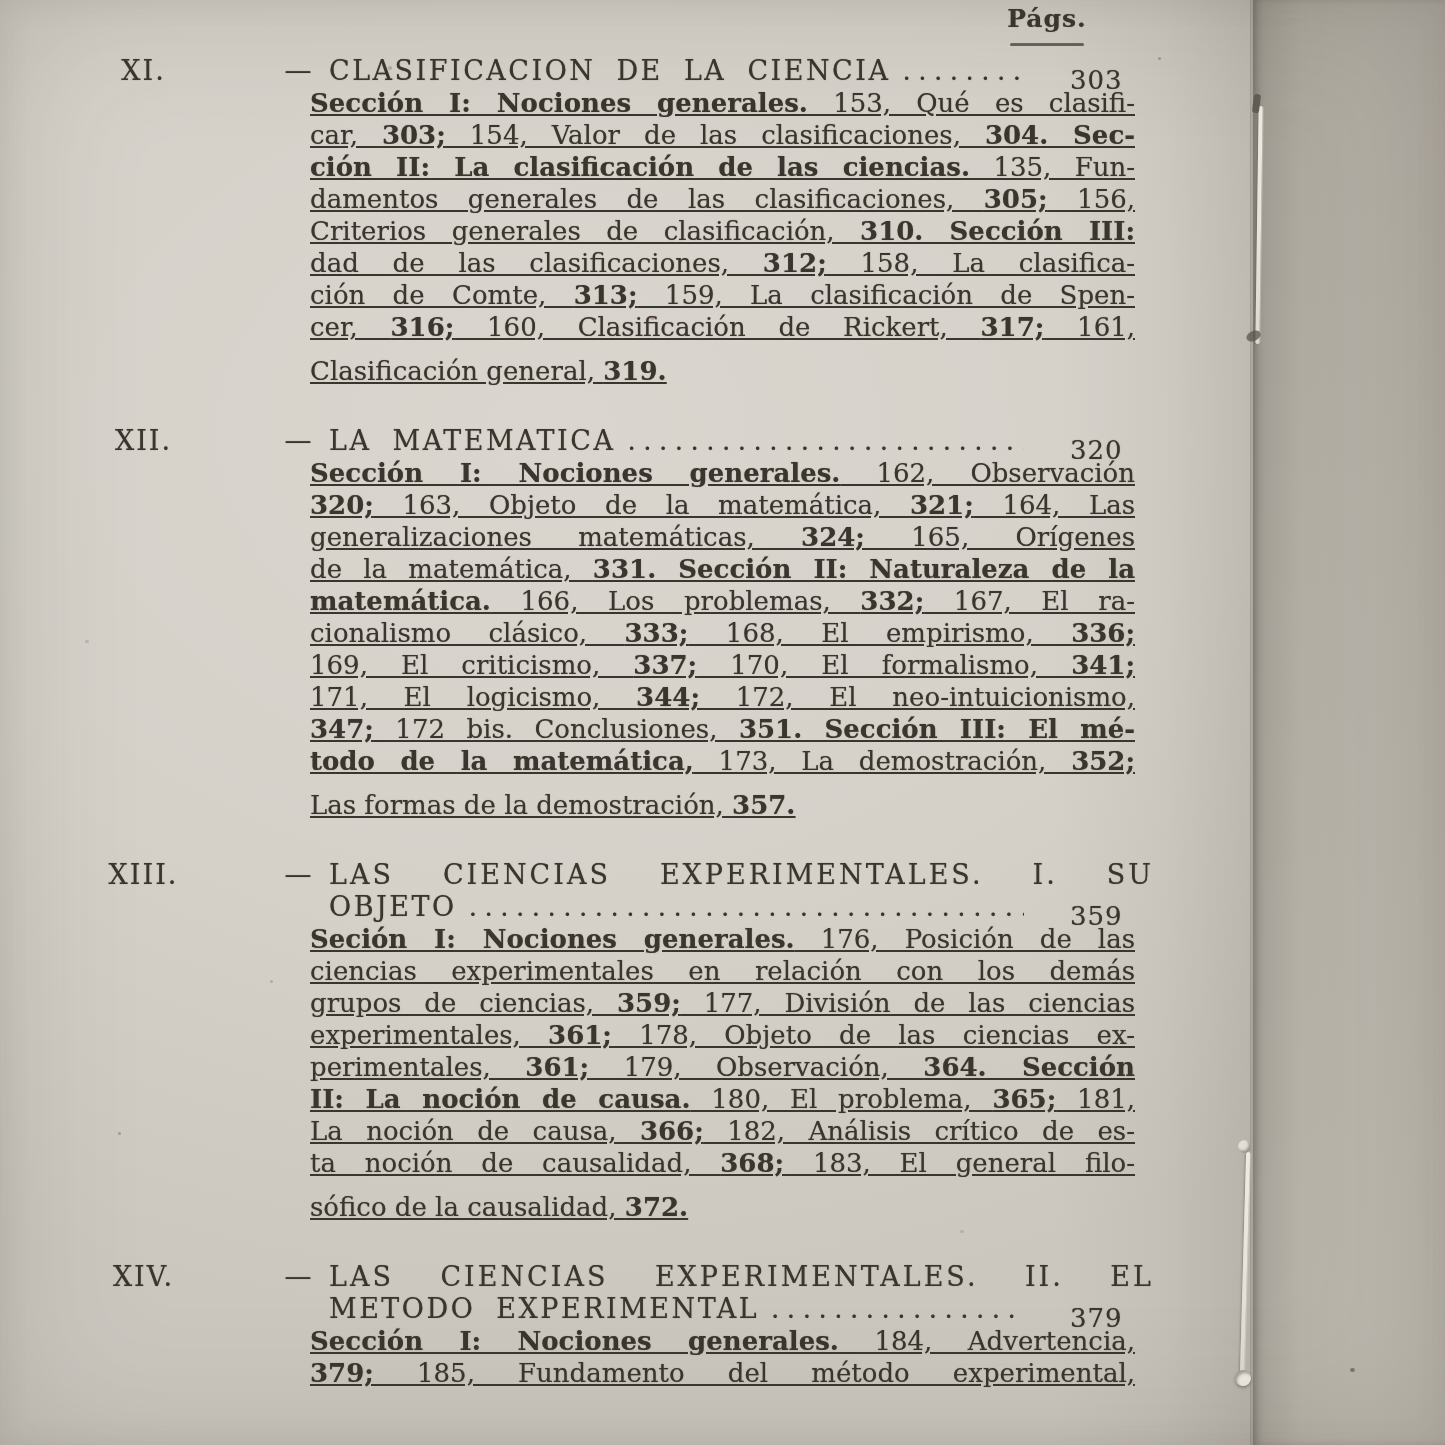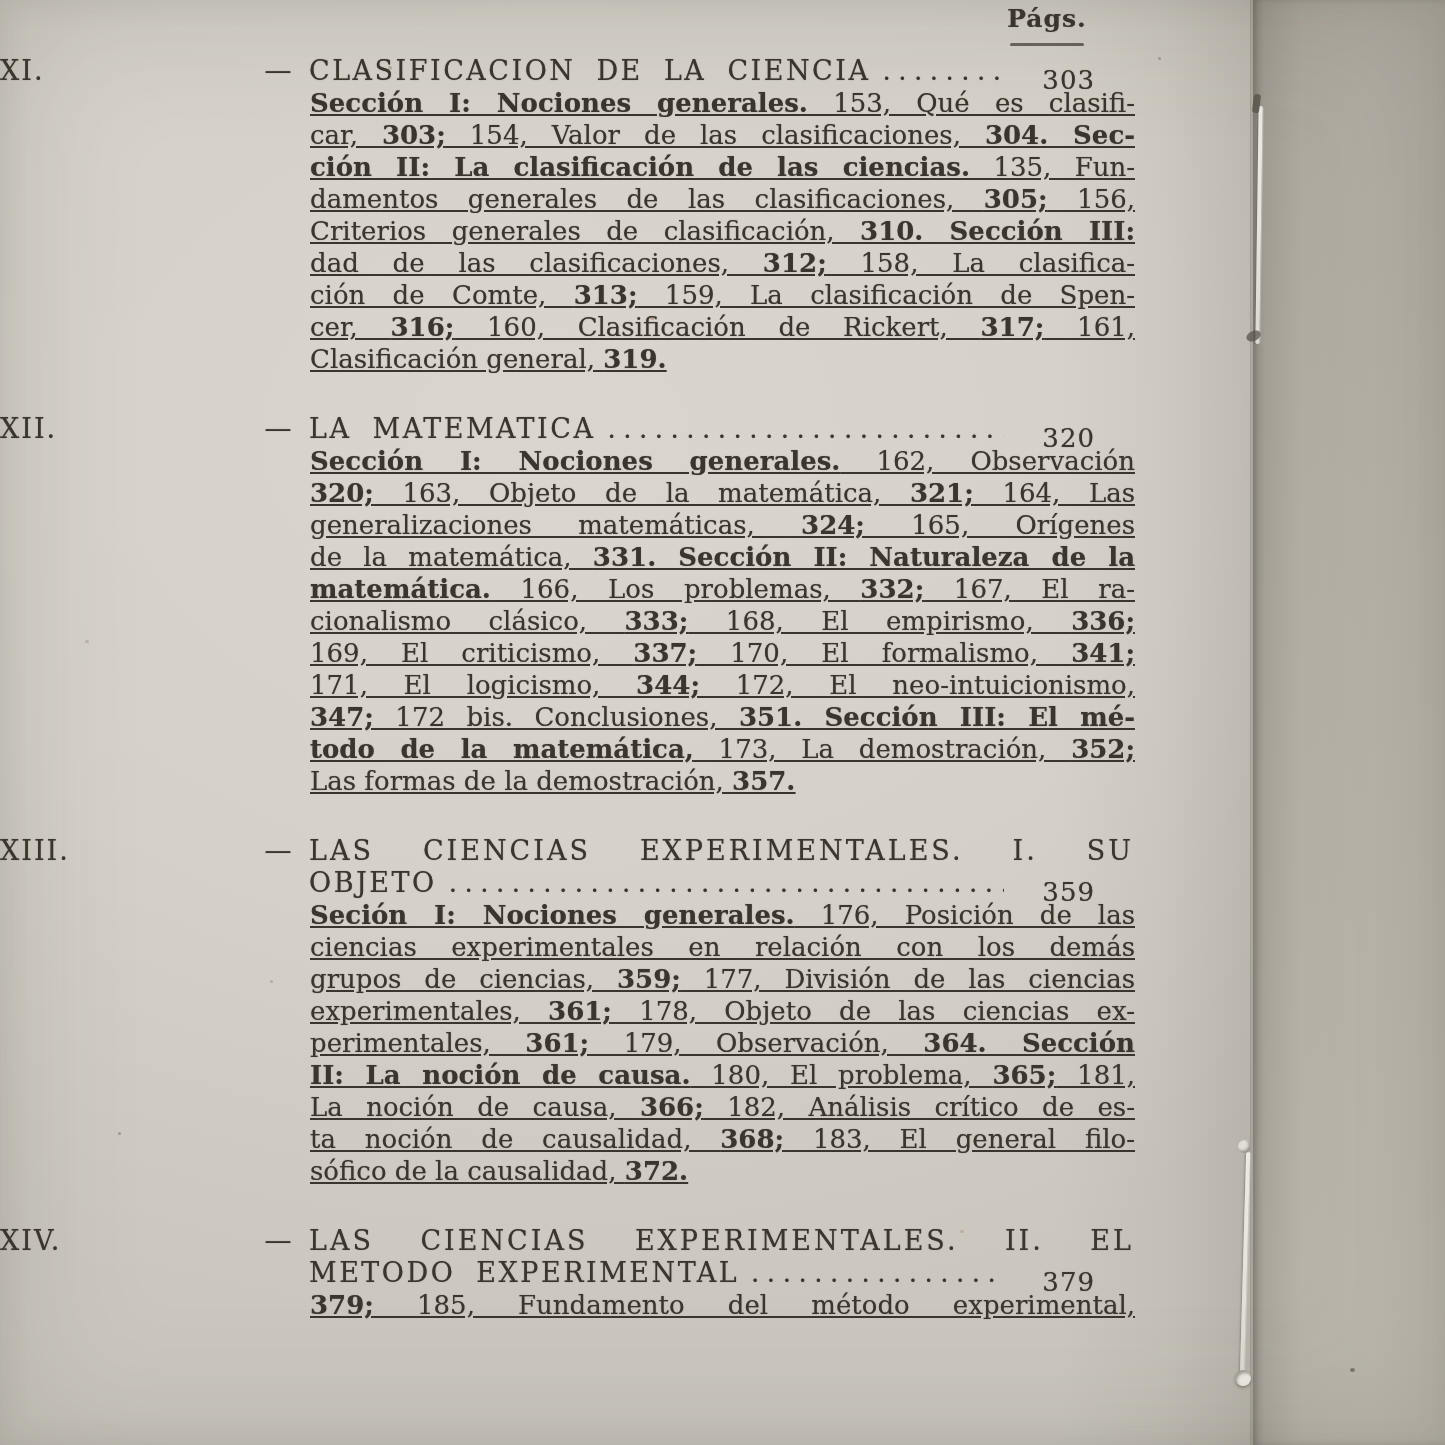--- a/index.html
+++ b/index.html
@@ -47,37 +47,37 @@
   .specks i{position:absolute; border-radius:50%; display:block;}
   
   .pags{position:absolute; left:1003px; top:4px; width:88px; text-align:center;font-weight:bold;}
   .pags-label{font-size:25px; letter-spacing:1px; text-shadow:0 0 1px rgba(58,53,45,.55);}
   .pags-rule{margin:10px auto 0 auto; width:74px; height:3px; background:var(--rule); opacity:.8; border-radius:2px;}
   
   #toc{position:absolute; left:0; top:55px; right:0;}
   .entry{margin-bottom:38px;}
   .h-line{display:flex; align-items:baseline; height:32px; line-height:32px; position:relative;
     font-size:27px; text-shadow:0 0 1px rgba(58,53,45,.6);}
-  .num{width:247px; text-align:left; letter-spacing:2px; flex:none;}
+  .num{width:247px; text-align:center; letter-spacing:2px; flex:none;padding-left:20px;}
   .dash{width:62px; text-align:center; flex:none;}
   .h-text{width:695px; display:flex; align-items:flex-start; overflow:hidden; flex:none;
     letter-spacing:2.5px; word-spacing:10px; white-space:nowrap;}
   .h-text.stretch{width:825px; display:block; white-space:normal;
     text-align:justify; text-align-last:justify; letter-spacing:3px;}
   .h-title{white-space:pre;}
   .h-text.stretch .h-title{white-space:normal;}
   .dots{flex:1 1 auto; overflow:hidden; white-space:nowrap; letter-spacing:7.5px;
     padding-left:12px; word-spacing:0; font-size:26px;}
-  .pg{position:absolute; left:1020px; top:9px; width:75px; text-align:right;
+  .pg{position:absolute; left:1070px; top:9px; width:75px; text-align:left;
     font-size:26px; letter-spacing:1px;}
   .body{margin-left:310px; width:825px; font-size:26px;
     color:var(--ink); text-shadow:0 0 1px rgba(58,53,45,.55);text-decoration:underline;}
   .b-line{height:32px; line-height:32px; text-align:justify; text-align-last:justify;
     white-space:normal; overflow:visible;}
-  .b-line.last{text-align-last:left;}
+  .b-line.last{text-align-last:left;margin-top:12px;}
   .seg.bold{font-weight:bold;}
 </style>
 </head>
 <body>
 
 <div class="photo">
 
   <div class="gutter-shade"></div>
   <div class="edge-line"></div>
   <div class="right-page"></div>
@@ -188,17 +188,18 @@
         <div class="h-line">
           <span class="num"></span>
           <span class="dash"></span>
           <span class="h-text">
             <span class="h-title">METODO EXPERIMENTAL</span>
             <span class="dots">............................................................</span>
           </span>
           <span class="pg">379</span>
         </div>
         <div class="body">
+          <div class="b-line"><span class="seg bold">Sección I: Nociones generales.</span><span class="seg"> 184, Advertencia,</span></div>
           <div class="b-line"><span class="seg bold">379;</span><span class="seg"> 185, Fundamento del método experimental,</span></div>
         </div>
       </section>
     </div>
 </div>
 
 </body></html>

